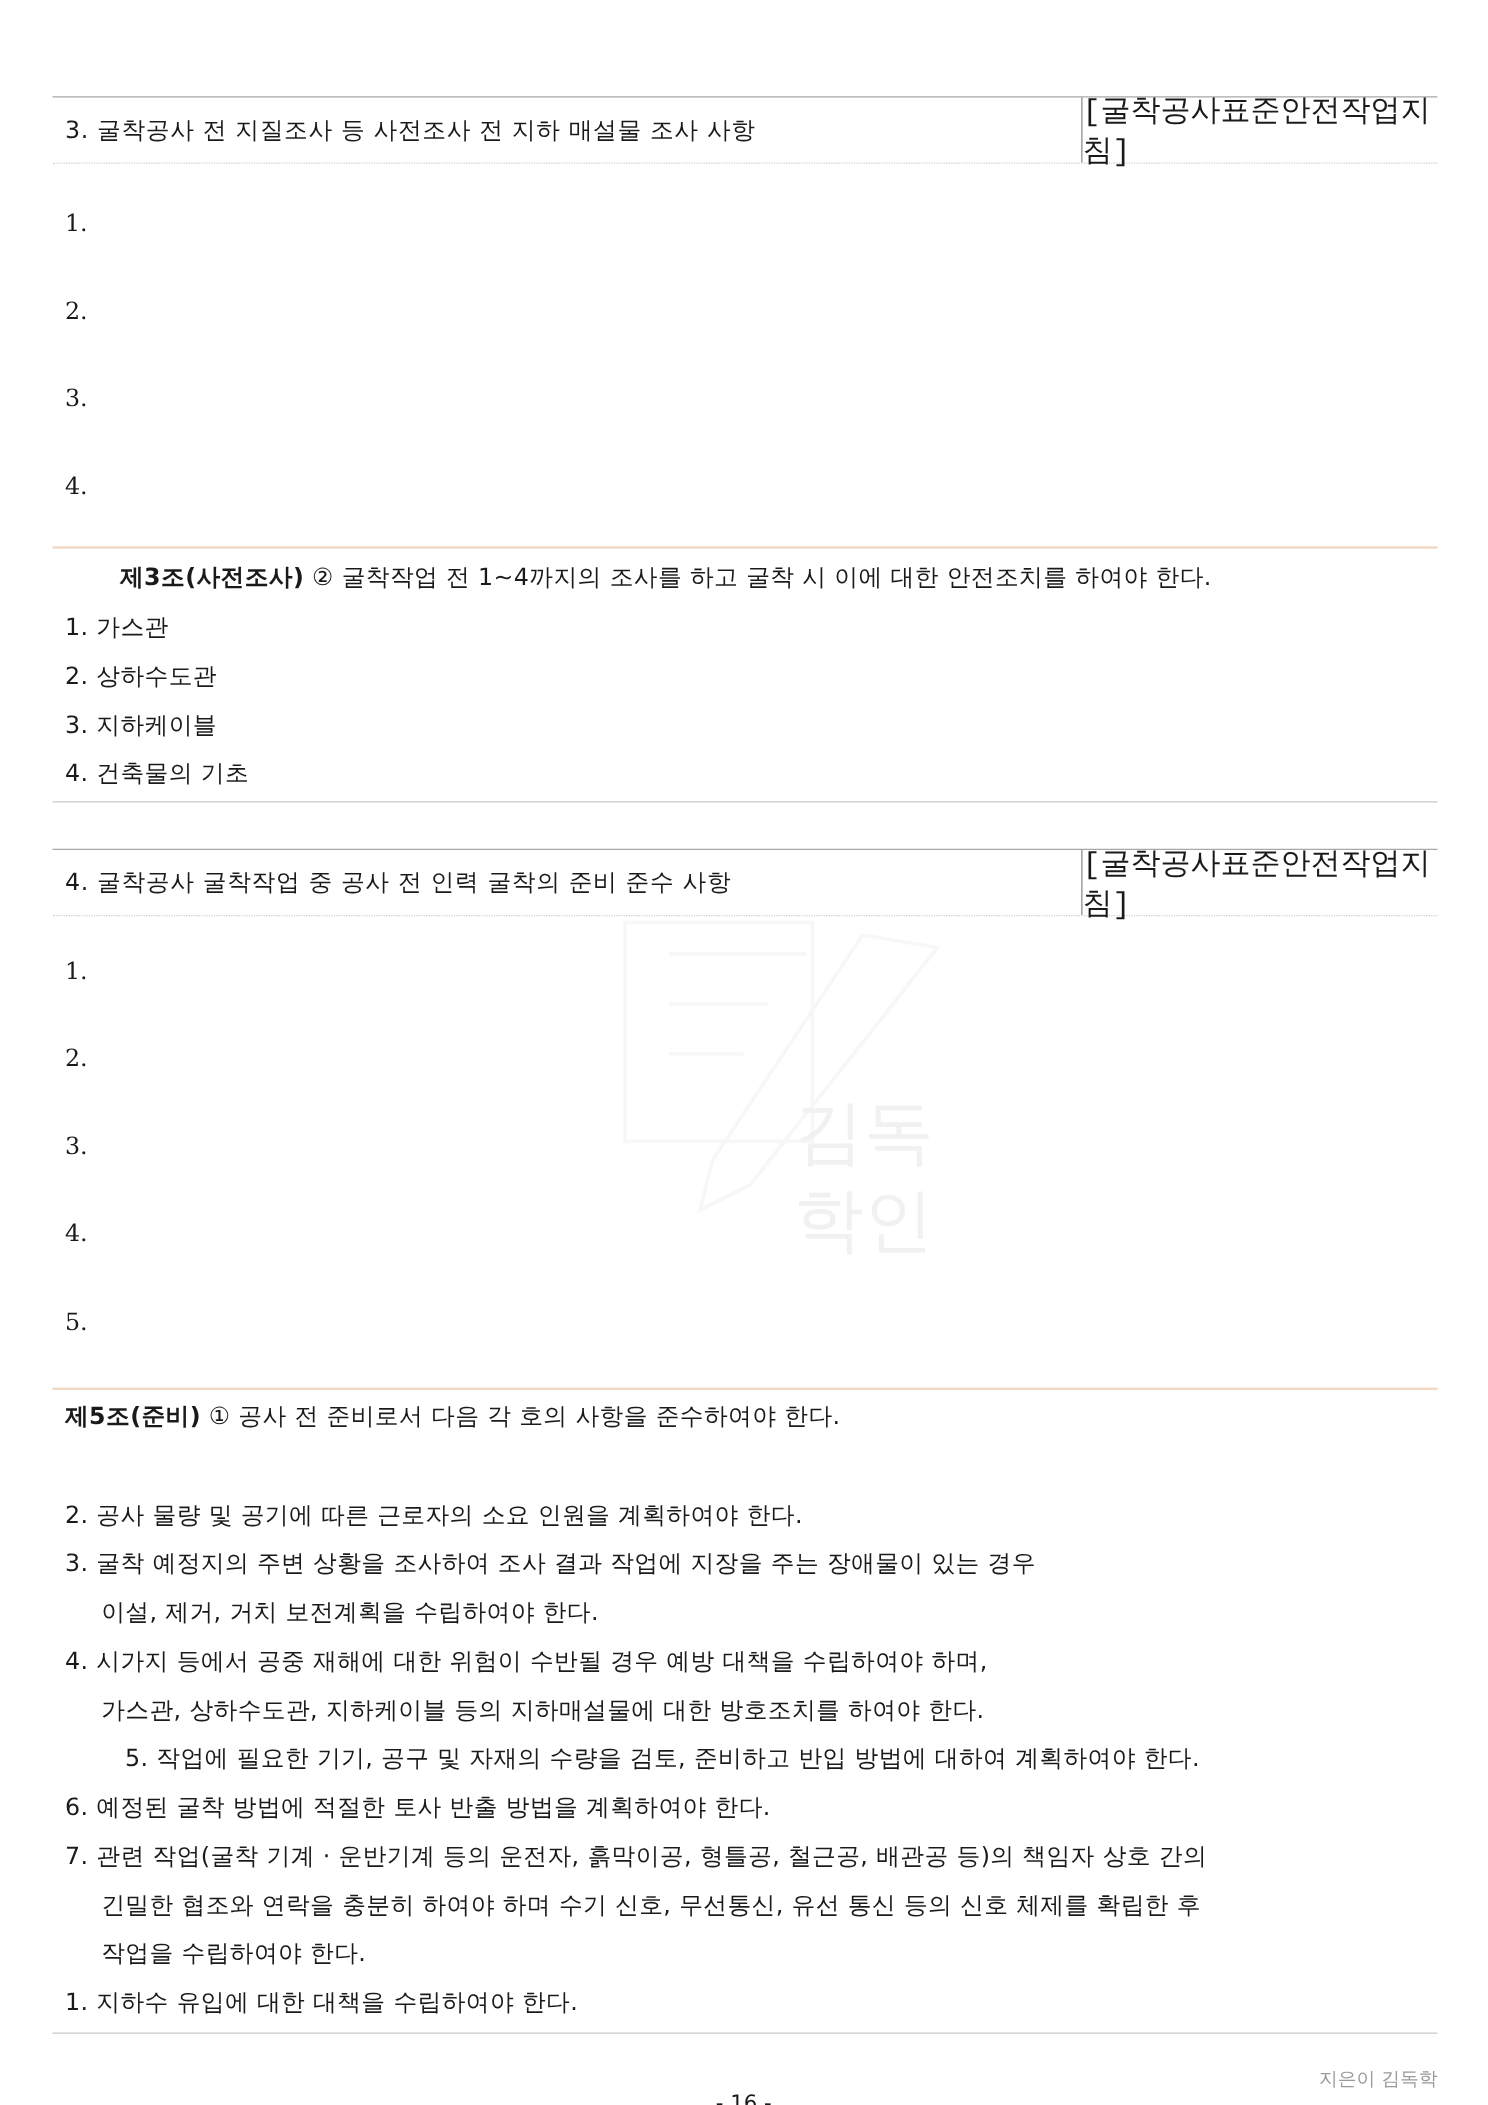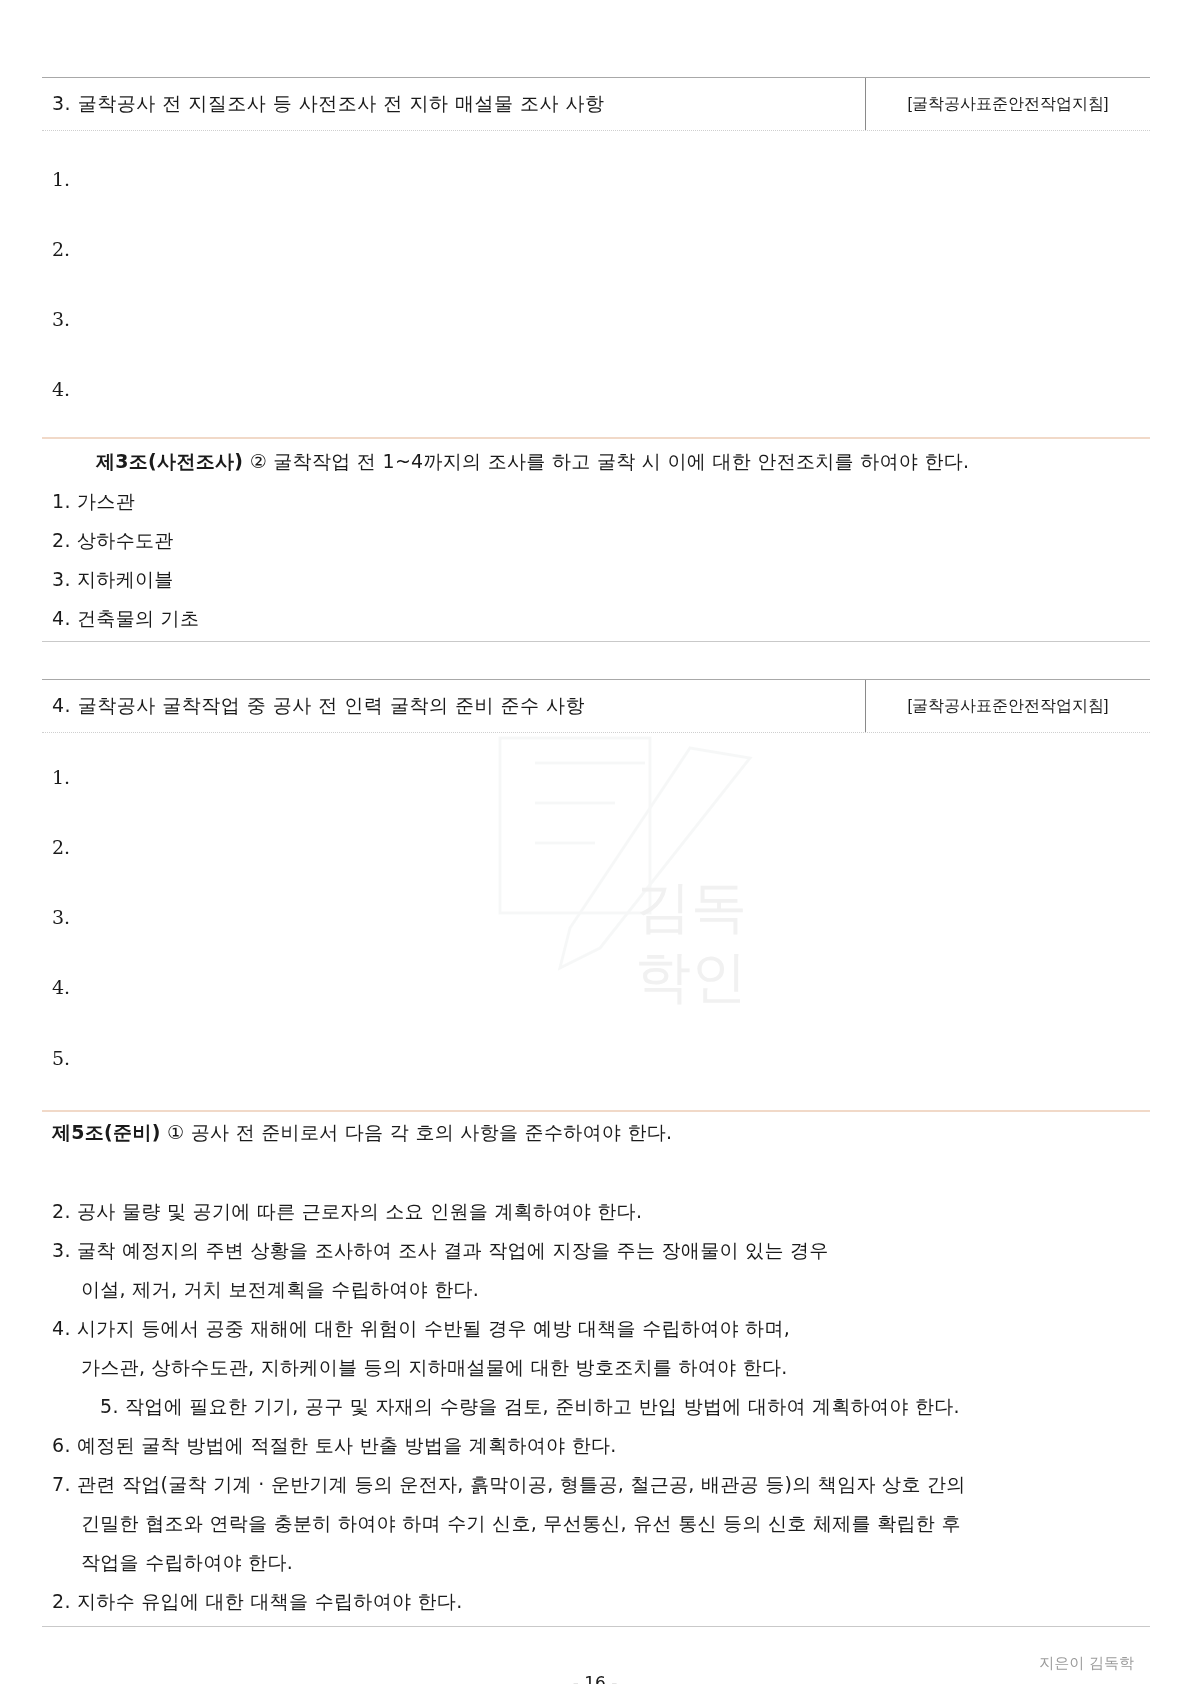--- a/index.html
+++ b/index.html
@@ -17,22 +17,22 @@
       border-bottom: 1px dotted #cfcfcf;
       display: flex; align-items: center;
     }
     .q-title {
       flex: 1; padding-left: 10px; font-size: 19px; letter-spacing: 0.5px;
       font-family: "DejaVu Sans", "Liberation Sans", sans-serif;
     }
     .q-source {
       width: 284px; height: 100%; border-left: 1px solid #8a8a8a;
       display: flex; align-items: center; justify-content: center;
-      font-size: 16px;
-      font-family: Liberation Sans, sans-serif;
+      font-size: 24px;
+      font-family: Liberation Mono, monospace;
     }
 
     .blank-num {
       position: absolute; left: 10px; font-size: 19px;
       font-family: "DejaVu Serif", "Liberation Serif", serif;
     }
 
     .answer-box {
       position: absolute; left: 0; width: 1108px;
       border-top: 2px solid #f1d9c8;
@@ -44,21 +44,21 @@
       letter-spacing: 0.3px;
     }
     .answer-line.indent { left: 39px; }
     .art-label { font-weight: bold; }
 
     .page-num {
       position: absolute; left: 0; width: 1190px; top: 1645px; text-align: center;
       font-size: 17px; font-family: "DejaVu Sans", "Liberation Sans", sans-serif; margin-top: 28px;
     }
     .author {
-      position: absolute; right: 56px; top: 1654px; font-size: 15px; color: #9a9a9a;
+      position: absolute; right: 40px; top: 1654px; font-size: 15px; color: #9a9a9a;
       font-family: "DejaVu Sans", "Liberation Sans", sans-serif;
     }
 
     .watermark {
       position: absolute; left: 460px; top: 718px; width: 320px; height: 340px;
       opacity: 0.5; pointer-events: none;
     }
     .wm-text {
       position: absolute; left: 635px; top: 872px; font-size: 56px; line-height: 70px;
       color: #f1f1f1; font-family: "DejaVu Sans", "Liberation Sans", sans-serif;
@@ -122,18 +122,18 @@
     <div class="answer-line" style="top:87px;">2. 공사 물량 및 공기에 따른 근로자의 소요 인원을 계획하여야 한다.</div>
     <div class="answer-line" style="top:126px;">3. 굴착 예정지의 주변 상황을 조사하여 조사 결과 작업에 지장을 주는 장애물이 있는 경우</div>
     <div class="answer-line indent" style="top:165px;">이설, 제거, 거치 보전계획을 수립하여야 한다.</div>
     <div class="answer-line" style="top:204px;">4. 시가지 등에서 공중 재해에 대한 위험이 수반될 경우 예방 대책을 수립하여야 하며,</div>
     <div class="answer-line indent" style="top:243px;">가스관, 상하수도관, 지하케이블 등의 지하매설물에 대한 방호조치를 하여야 한다.</div>
     <div class="answer-line" style="top:282px;margin-left:48px;">5. 작업에 필요한 기기, 공구 및 자재의 수량을 검토, 준비하고 반입 방법에 대하여 계획하여야 한다.</div>
     <div class="answer-line" style="top:321px;">6. 예정된 굴착 방법에 적절한 토사 반출 방법을 계획하여야 한다.</div>
     <div class="answer-line" style="top:360px;">7. 관련 작업(굴착 기계 · 운반기계 등의 운전자, 흙막이공, 형틀공, 철근공, 배관공 등)의 책임자 상호 간의</div>
     <div class="answer-line indent" style="top:399px;">긴밀한 협조와 연락을 충분히 하여야 하며 수기 신호, 무선통신, 유선 통신 등의 신호 체제를 확립한 후</div>
     <div class="answer-line indent" style="top:438px;">작업을 수립하여야 한다.</div>
-    <div class="answer-line" style="top:477px;">2. 지하수 유입에 대한 대책을 수립하여야 한다.</div>
+    <div class="answer-line" style="top:477px;">1. 지하수 유입에 대한 대책을 수립하여야 한다.</div>
   </div>
 </div>
 
 <div class="page-num">- 16 -</div>
 <div class="author">지은이 김독학</div>
 
 </body></html>

